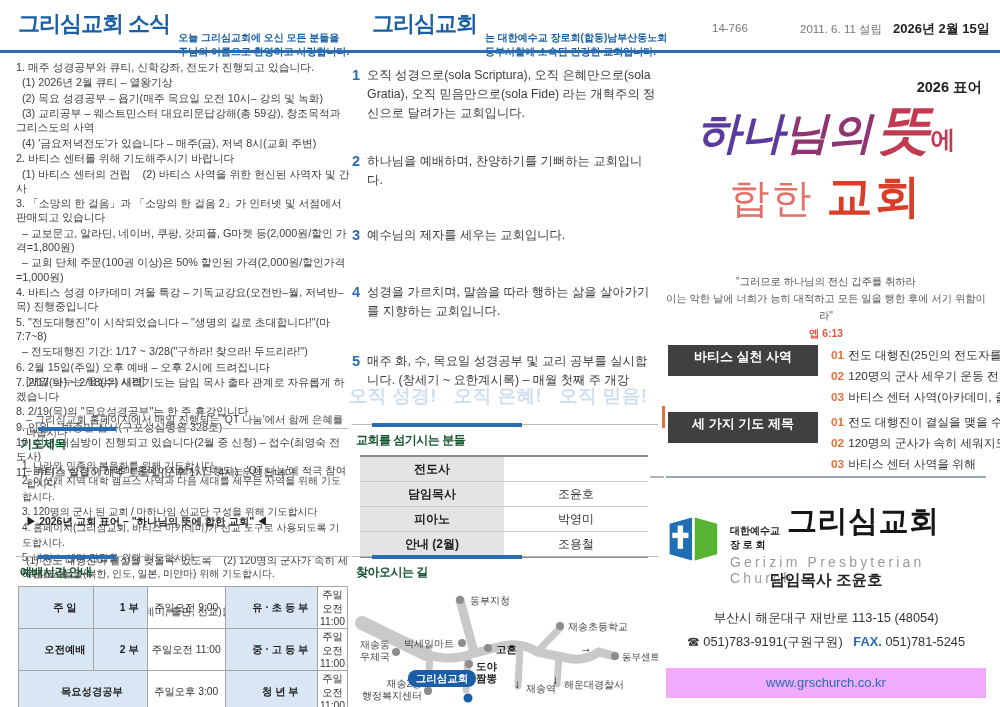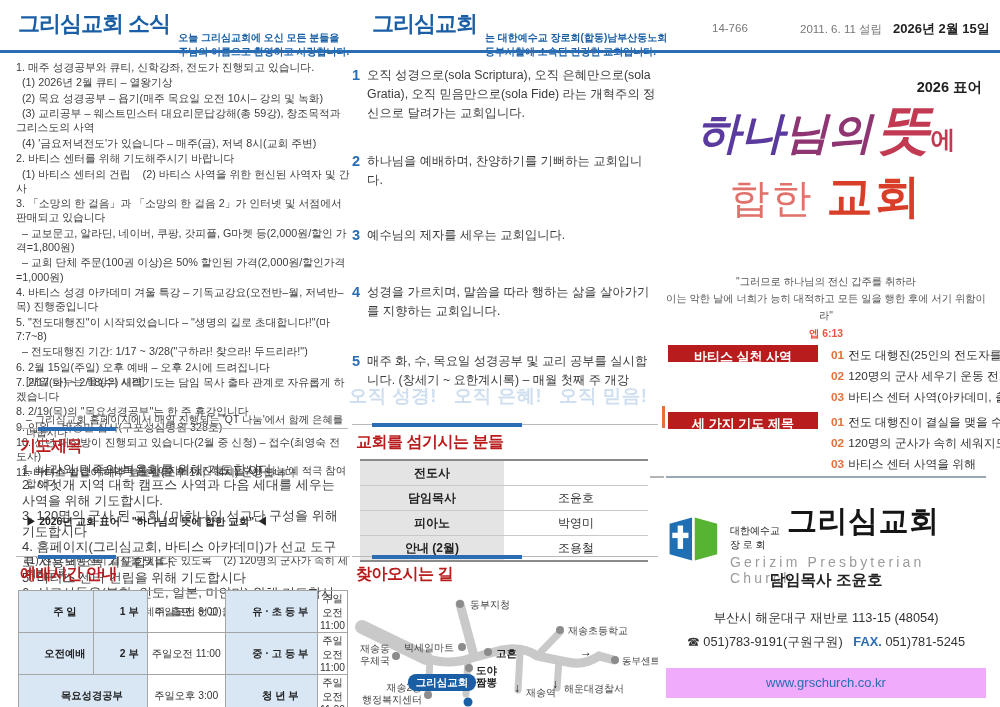--- a/index.html
+++ b/index.html
@@ -11,30 +11,30 @@
   .hdr-title{font-size:22px;font-weight:bold;color:#1a5fa5;letter-spacing:-1px;line-height:1.1;}
   .hdr-tag{margin-left:8px;margin-top:19px;font-size:10px;font-weight:bold;color:#1a5fa5;line-height:1.4;}
   .hdr-meta{position:absolute;top:22px;font-size:11.5px;color:#777;}
   .hdr-date{position:absolute;top:20px;font-size:13px;font-weight:bold;color:#222;}
   .hdr-rule{position:absolute;left:0;top:50px;width:1000px;height:3px;background:#2a6db5;}
   
   .sec{position:absolute;border-top:1px solid #b9b9b9;padding-top:5px;}
   .sec::before{content:"";position:absolute;top:-2.5px;height:4px;background:#2a6db5;}
   .sec-l::before{left:22px;width:78px;}
   .sec-m::before{left:20px;width:150px;}
-  .sec-head{color:#b91c1c;font-size:16px;font-weight:bold;letter-spacing:-0.5px;margin:2px 0 5px 4px;}
+  .sec-head{color:#14532d;font-size:12px;font-weight:bold;letter-spacing:-0.5px;margin:2px 0 5px 4px;}
   
   .news{position:absolute;left:16px;top:60px;width:334px;font-size:10.8px;line-height:14.2px;
         white-space:pre-wrap;color:#3c3c3c;}
   .news div{margin-bottom:1.2px;}
   .medi{position:absolute;left:26px;top:350px;width:324px;font-size:10.4px;line-height:12.8px;
         white-space:pre-wrap;color:#3c3c3c;}
   .medi .b{font-weight:bold;color:#222;}
   .prayer{left:16px;top:428px;width:332px;}
-  .prayer .items{font-size:13px;line-height:15.4px;margin-left:6px;color:#3c3c3c;}
+  .prayer .items{font-size:10px;line-height:15.4px;margin-left:6px;color:#3c3c3c;}
   .worship{left:16px;top:556px;width:334px;}
   .wtable{border-collapse:collapse;width:330px;font-size:10.3px;margin-left:2px;}
   .wtable td{border:1px solid #a5a5a5;padding:1px 2px;text-align:center;height:16.5px;color:#333;}
   .wtable td.lbl{background:#d9e7f4;font-weight:bold;color:#222;padding-left:20px;}
   
   .identity{position:absolute;left:352px;top:66px;width:306px;}
   .id-item{display:flex;font-size:12.3px;line-height:18.8px;color:#3c3c3c;}
   .id-item .num{color:#2a6db5;font-weight:bold;font-size:14.5px;margin-right:7px;line-height:18.8px;}
   .id-item:nth-child(1){margin-bottom:30px;}
   .id-item:nth-child(2){margin-bottom:36px;}
@@ -62,31 +62,31 @@
   .cal1 .c2{font-size:44px;color:#8e3572;}
   .cal1 .c3{font-size:54px;color:#c23a52;}
   .cal1 .c4{font-size:25px;color:#c23a52;font-style:normal;font-family:"Liberation Sans",sans-serif;}
   .cal2{margin-top:14px;line-height:1.0;}
   .cal2 .c5{font-size:40px;color:#e0716b;letter-spacing:2px;}
   .cal2 .c6{font-size:46px;font-weight:bold;color:#d93e28;letter-spacing:2px;}
   .verse{position:absolute;left:666px;top:274px;width:320px;text-align:center;
         font-size:10.3px;color:#555;line-height:1.65;}
   .verse .ref{color:#e85340;font-weight:bold;margin-top:1px;}
   .badge-row{position:absolute;left:668px;width:324px;display:flex;align-items:flex-start;}
-  .badge{width:150px;min-width:150px;height:17px;line-height:23px;text-align:center;background:#b91c1c;
+  .badge{width:150px;min-width:150px;height:31px;line-height:23px;text-align:center;background:#404040;
         color:#fff;font-weight:bold;font-size:13px;}
   .badge-items{margin-left:13px;font-size:11.8px;line-height:21px;color:#333;white-space:nowrap;}
   .badge-items .n{color:#e4703a;font-weight:bold;margin-right:4px;}
   .fold-tick-orange{position:absolute;left:662px;top:406px;width:3px;height:22px;background:#e4703a;}
   .r-divider{position:absolute;left:666px;top:476px;width:320px;height:2px;background:#9aa7b5;}
   .fold-tick-gray{position:absolute;left:650px;top:476px;width:14px;height:2px;background:#b5b5b5;}
   .logo-row{position:absolute;left:666px;top:492px;width:320px;display:flex;justify-content:center;align-items:center;}
   .logo-text{margin-left:10px;}
   .logo-top{display:flex;align-items:center;}
-  .logo-denom{display:flex;flex-direction:column;font-size:10px;font-weight:normal;color:#222;line-height:1.35;margin-top:32px;}
+  .logo-denom{display:flex;flex-direction:column;font-size:10px;font-weight:bold;color:#222;line-height:1.35;margin-top:32px;}
   .logo-name{font-size:30px;font-weight:800;color:#151515;margin-left:7px;letter-spacing:0.5px;}
   .logo-eng{font-size:14px;letter-spacing:3.2px;color:#9b9b9b;margin-top:3px;}
   .pastor{position:absolute;left:666px;top:570px;width:320px;text-align:center;
         font-size:15.5px;font-weight:bold;color:#222;}
   .addr{position:absolute;left:666px;top:606px;width:320px;text-align:center;font-size:12.8px;color:#333;line-height:1.85;}
   .addr .fax{color:#2a6db5;font-weight:bold;}
   .webbar{position:absolute;left:666px;top:668px;width:320px;height:30px;line-height:30px;background:#f0abfc;
         text-align:center;font-size:13px;color:#2a6db5;}
 </style>
 </head>

